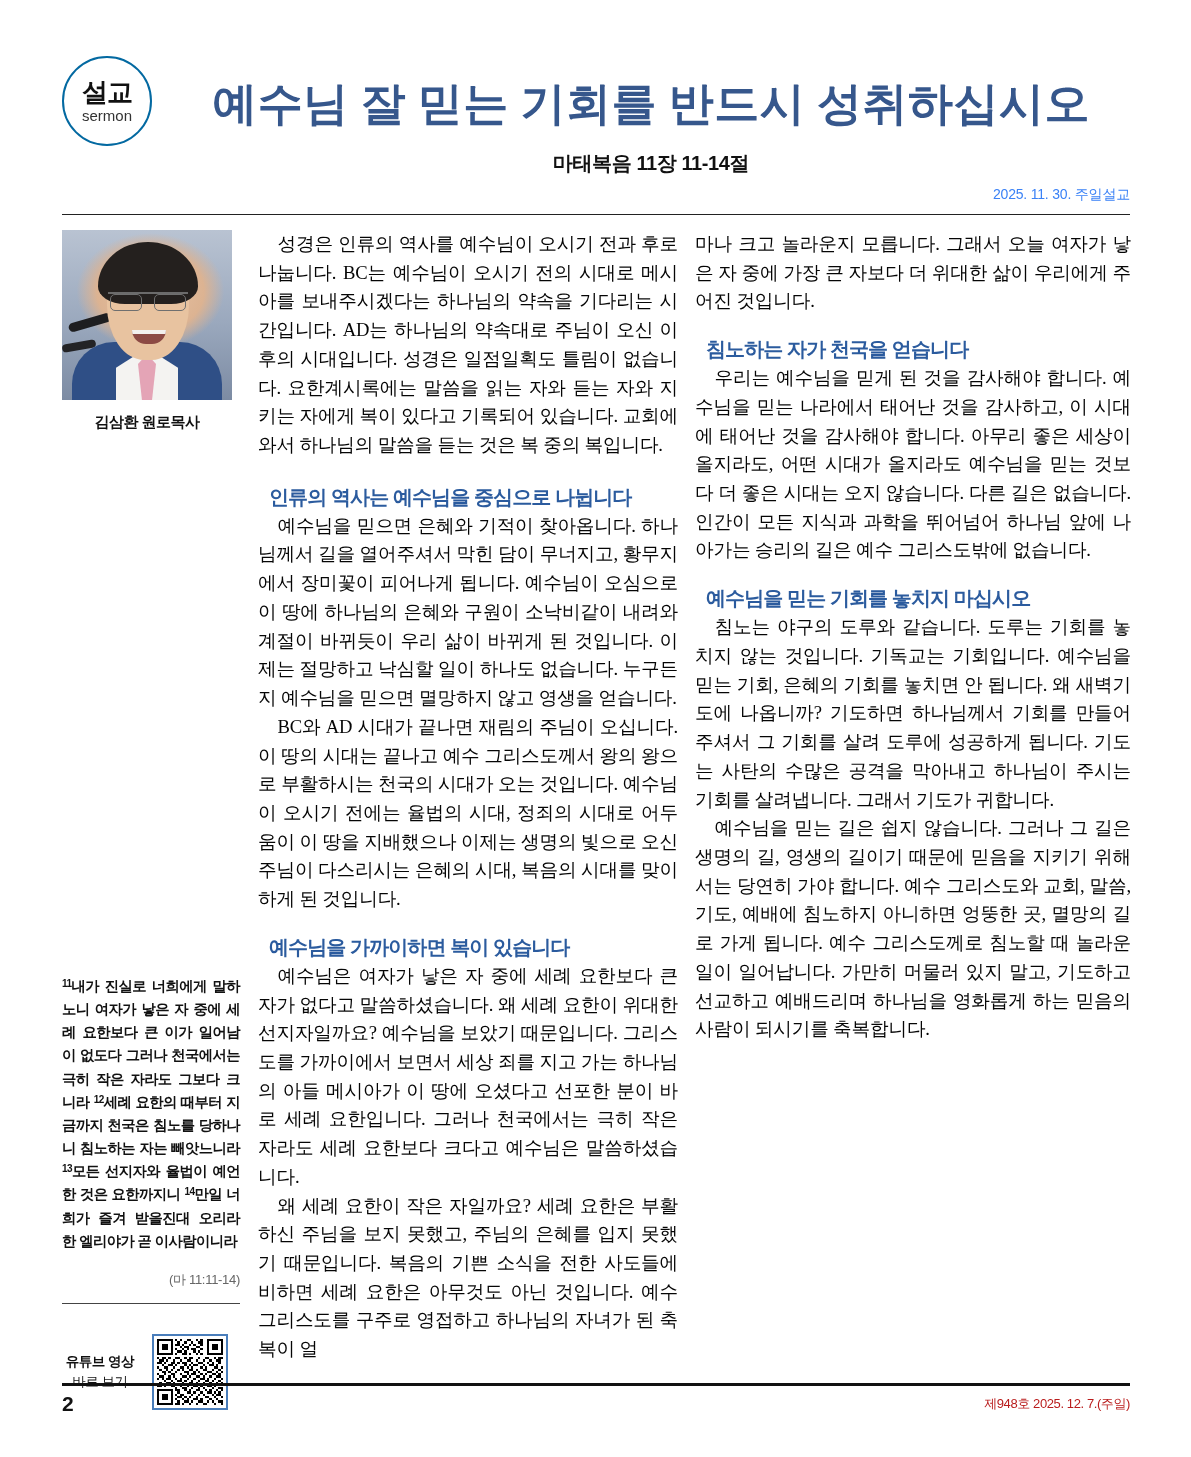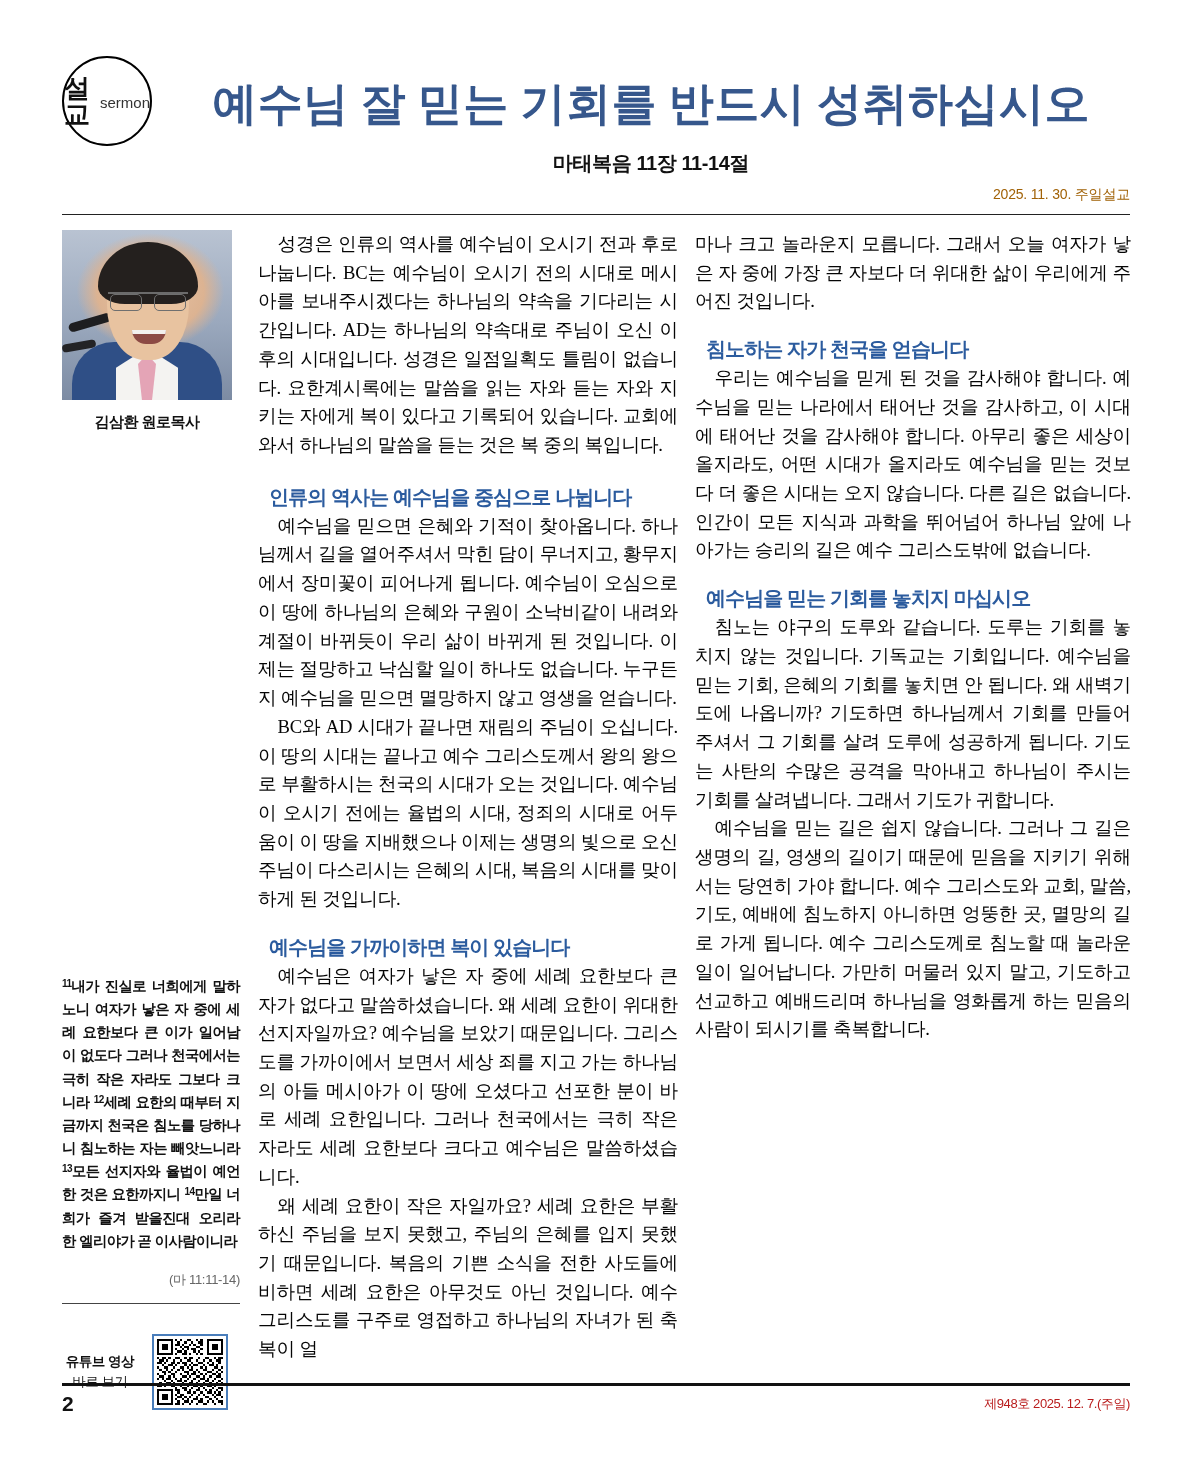--- a/index.html
+++ b/index.html
@@ -29,24 +29,24 @@
     top: 46px;
     width: 1068px;
     height: 166px;
   }
   .sermon-stamp {
     position: absolute;
     left: 0px;
     top: 10px;
     width: 86px;
     height: 86px;
-    border: 2px solid #000000;
+    border: 2px solid #0369a1;
     border-radius: 50%;
     display: flex;
-    flex-direction: row;
+    flex-direction: column;
     align-items: center;
     justify-content: center;
     line-height: 1;
   }
   .sermon-stamp .ko {
     font-family: "Liberation Sans", "DejaVu Sans", sans-serif;
     font-weight: bold;
     font-size: 26px;
     letter-spacing: -1px;
     color: #111111;
@@ -81,21 +81,21 @@
     color: #111111;
     margin-top: 18px;
     letter-spacing: -0.4px;
   }
   .dateline {
     position: absolute;
     right: 0px;
     top: 140px;
     font-family: "Liberation Sans", "DejaVu Sans", sans-serif;
     font-size: 14px;
-    color: #a16207;
+    color: #3b82f6;
     letter-spacing: -0.2px;
   }
   .rule-top {
     position: absolute;
     left: 62px;
     top: 214px;
     width: 1068px;
     height: 0;
     border-top: 1.6px solid #222222;
   }

